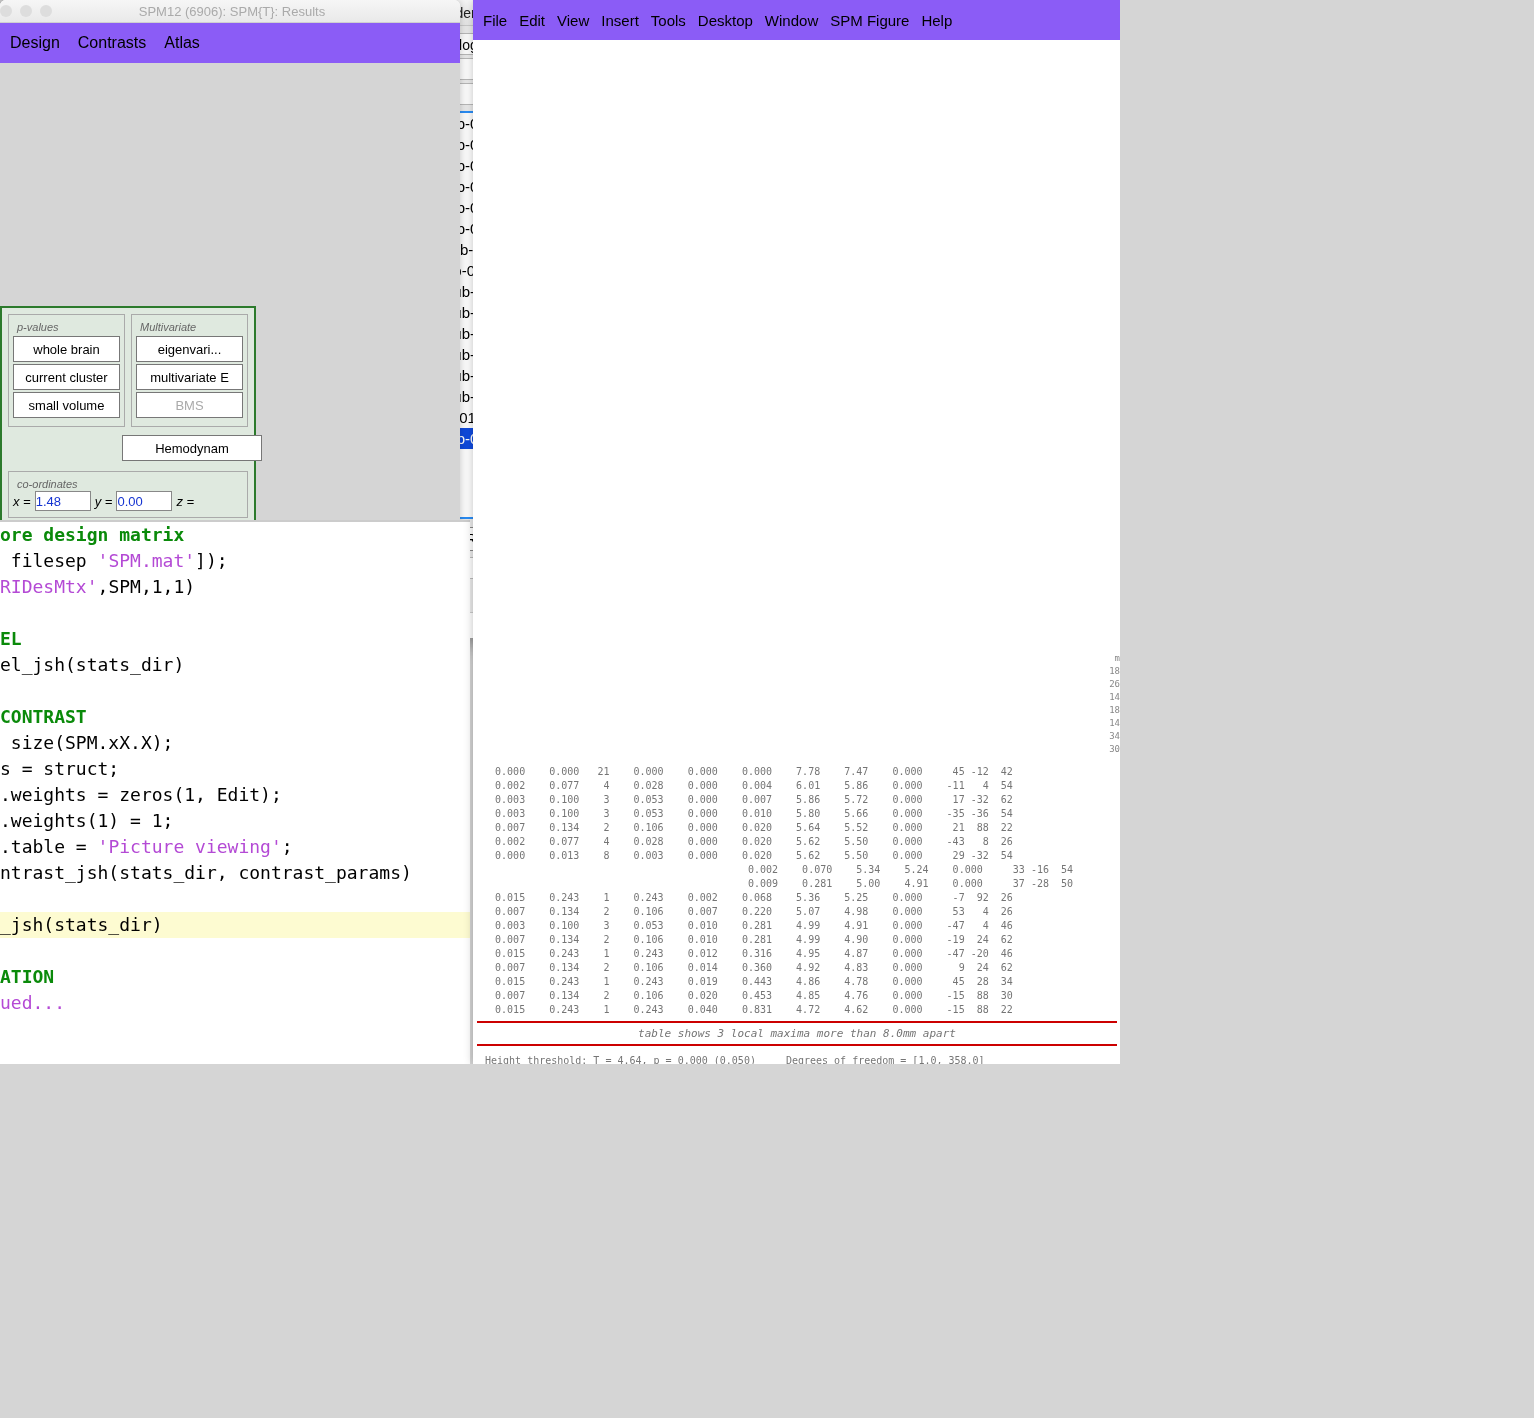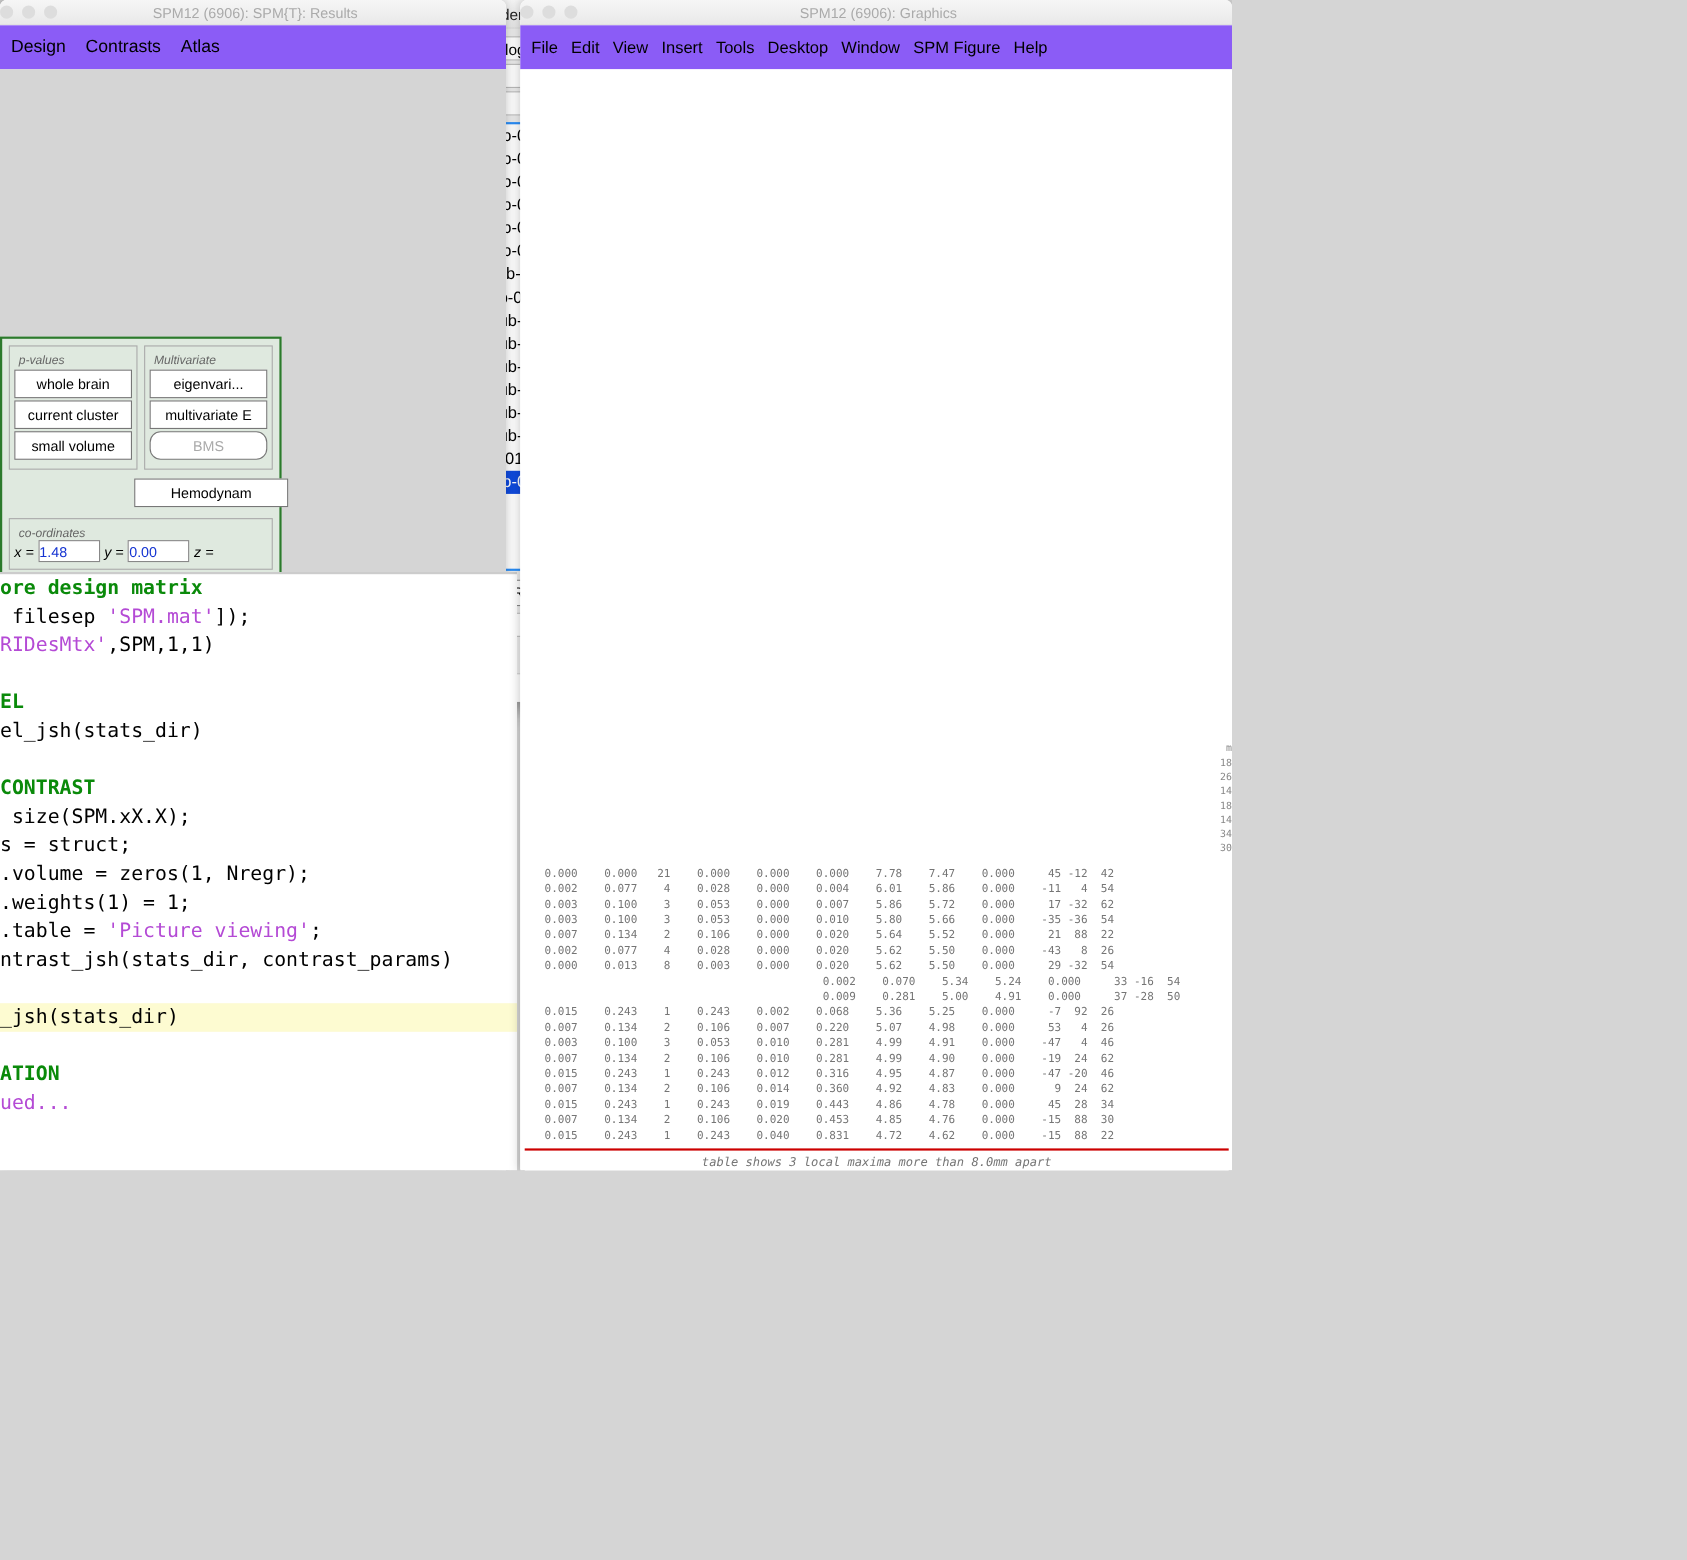--- a/index.html
+++ b/index.html
@@ -122,21 +122,21 @@
     margin-bottom:6px;
   }
   .legend {
     font-size:11px; font-style:italic; color:#666;
     margin-top:-12px; background:#dfe9df; display:inline-block; padding:0 4px;
   }
   .spm-btn {
     display:block; width:100%; height:26px; margin:2px 0;
     background:#fff; border:1px solid #777; font-size:13px;
   }
-  .spm-btn.dis { color:#aaa;border-radius:10px;}
+  .spm-btn.dis { color:#aaa;}
   .coord-row { display:flex; align-items:center; gap:4px; font-style:italic;}
   .coord-row input {
     width:56px; height:20px; background:#fff;
     border:1px solid #888; font-size:13px; color:#1433d1;
     padding-right:4px;
   }
 
   
   .code-area {
     position:absolute; left:0; top:520px; width:470px; height:544px;
@@ -221,40 +221,32 @@
 <div class="code-area"><span class="kw">ore design matrix</span>
 <span> filesep </span><span class="str">'SPM.mat'</span><span>]);</span>
 <span class="str">RIDesMtx'</span><span>,SPM,1,1)</span>
 
 <span class="kw">EL</span>
 <span>el_jsh(stats_dir)</span>
 
 <span class="kw">CONTRAST</span>
 <span> size(SPM.xX.X);</span>
 <span>s = struct;</span>
-<span>.volume = zeros(1, Nregr);</span>
+<span>.weights = zeros(1, Edit);</span>
 <span>.weights(1) = 1;</span>
 <span>.table = </span><span class="str">'Picture viewing'</span><span>;</span>
 <span>ntrast_jsh(stats_dir, contrast_params)</span>
 
 <span class="hl"><span>_jsh(stats_dir)</span>
 </span>
 <span class="kw">ATION</span>
 <span class="str">ued...</span></div>
 </div>
 
 <div class="window-frame" id="graphics-win">
-  <div class="titlebar">
-    <div class="traffic">
-      <span class="dot"></span>
-      <span class="dot"></span>
-      <span class="dot"></span>
-    </div>
-    <span class="title-text">SPM12 (6906): Graphics</span>
-  </div>
   <div class="menubar" style="gap:12px;font-size:15px;">
     <span>File</span>
     <span>Edit</span>
     <span>View</span>
     <span>Insert</span>
     <span>Tools</span>
     <span>Desktop</span>
     <span>Window</span>
     <span>SPM Figure</span>
     <span>Help</span>

